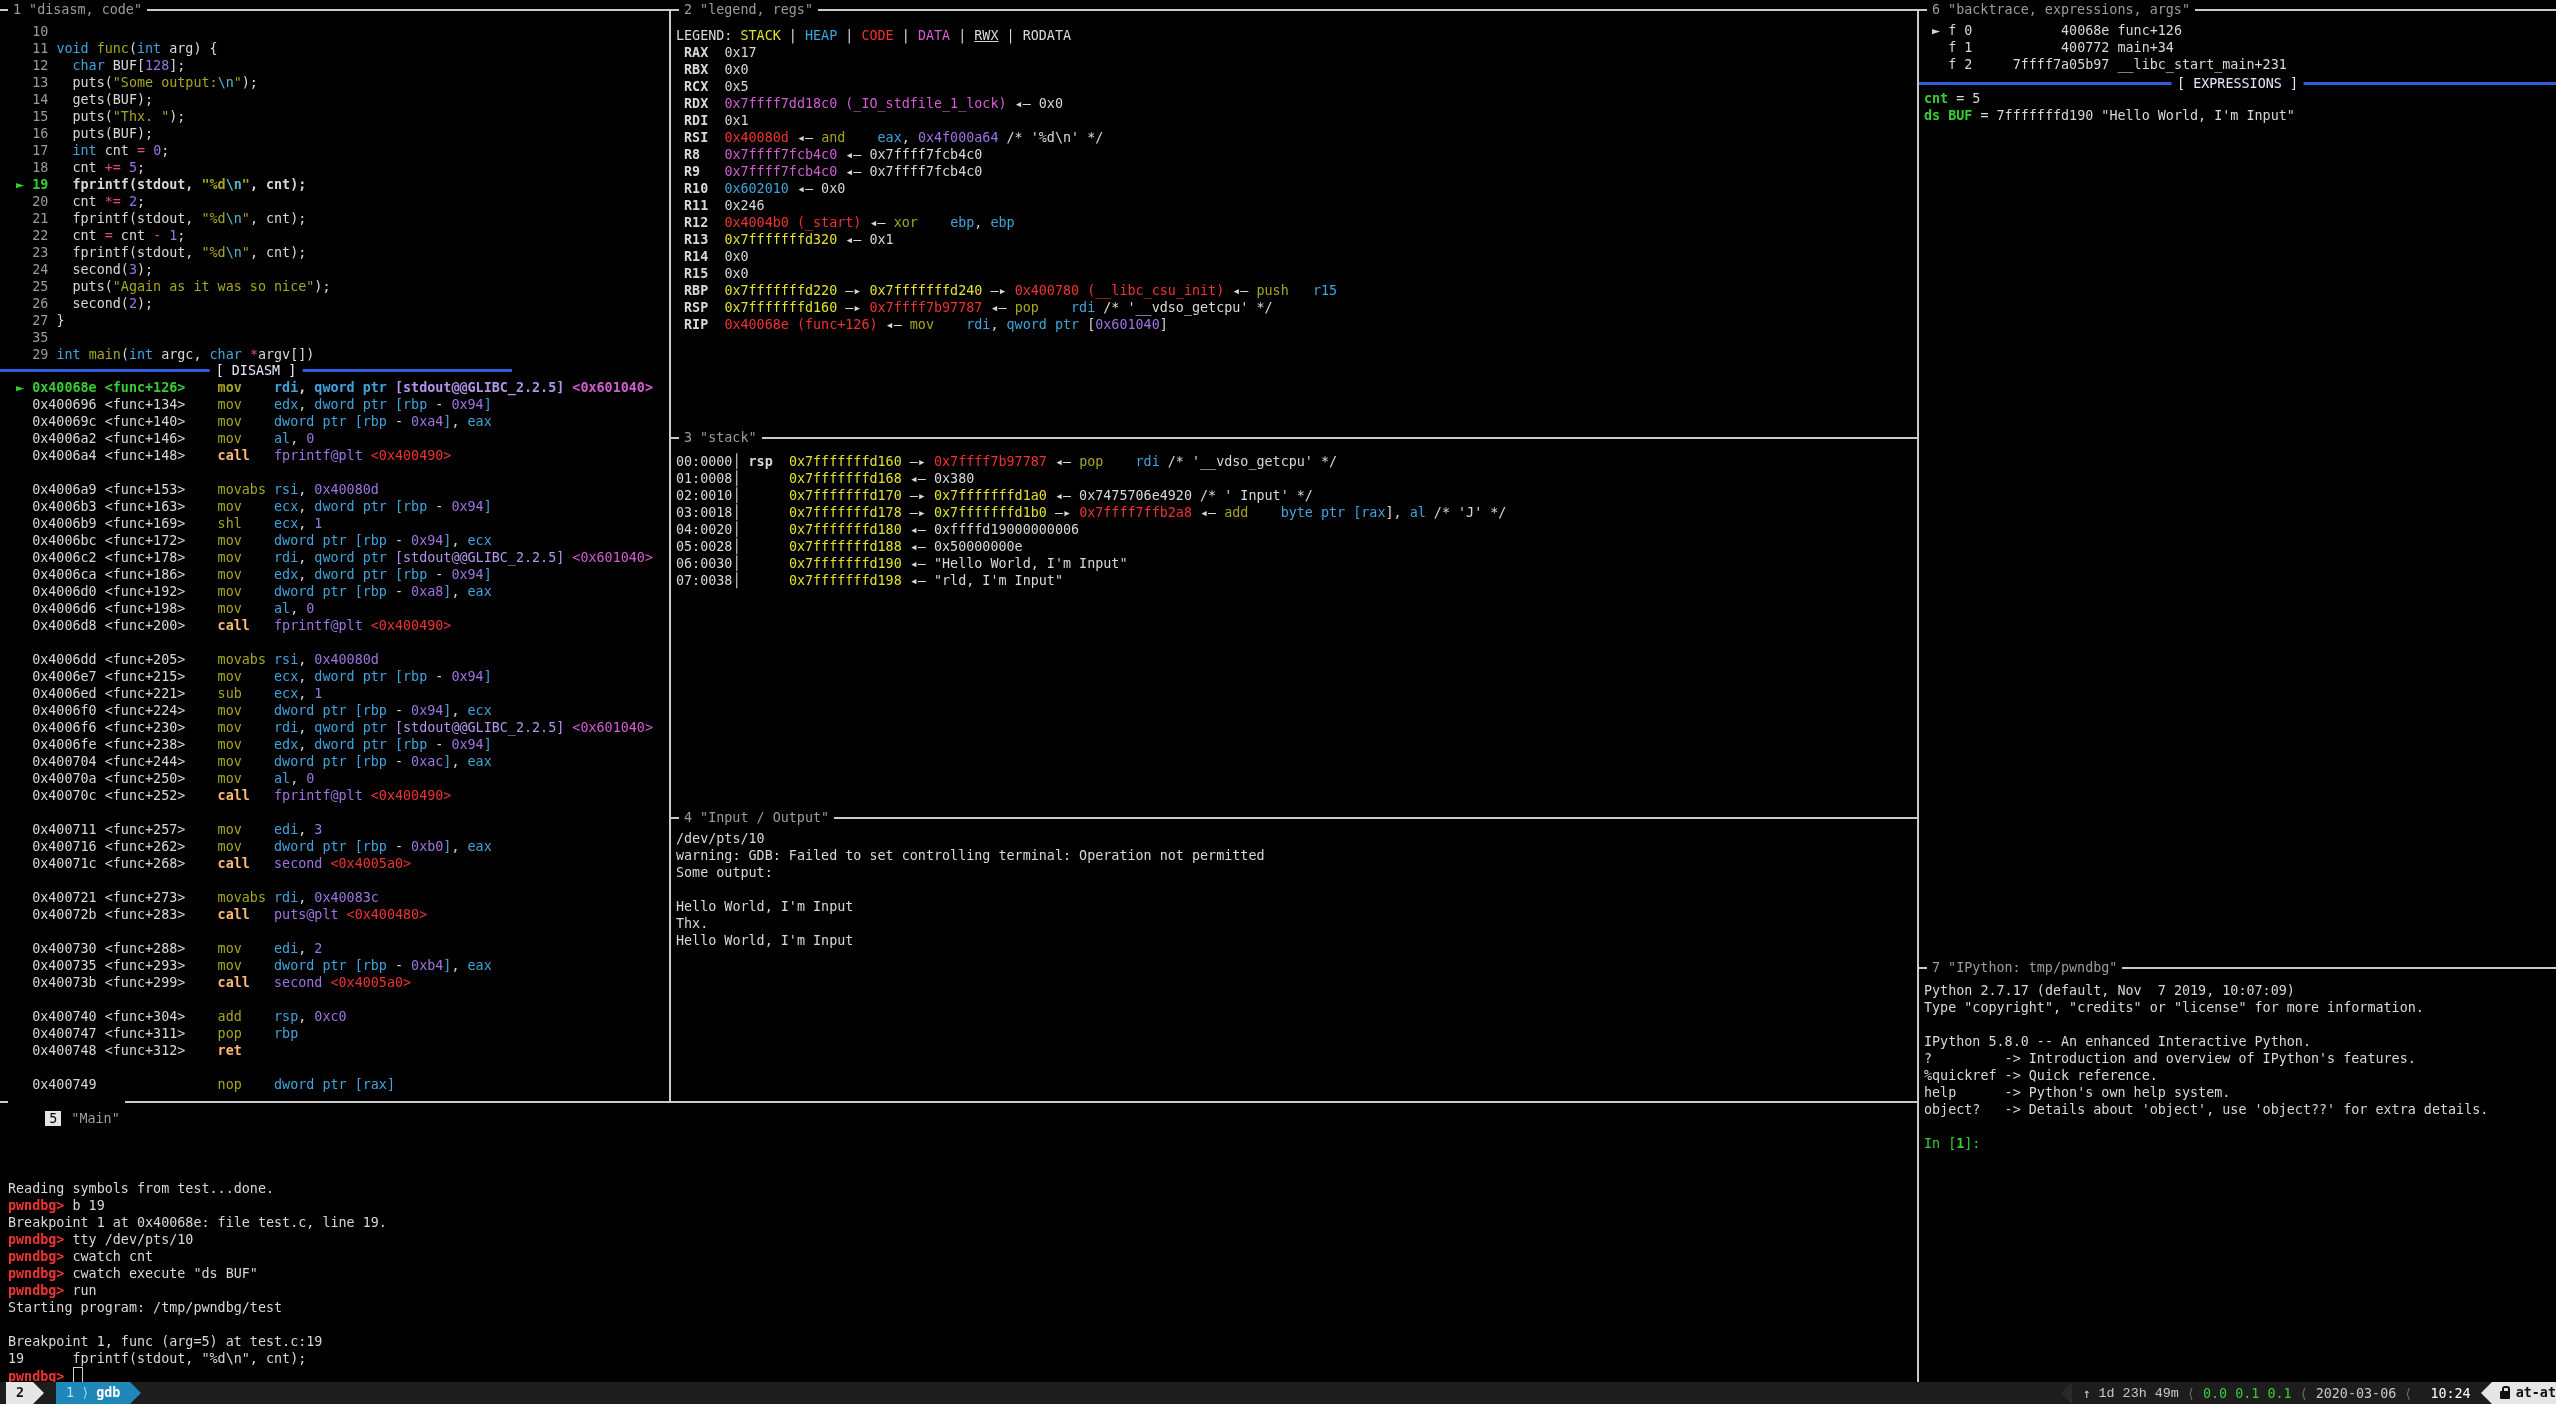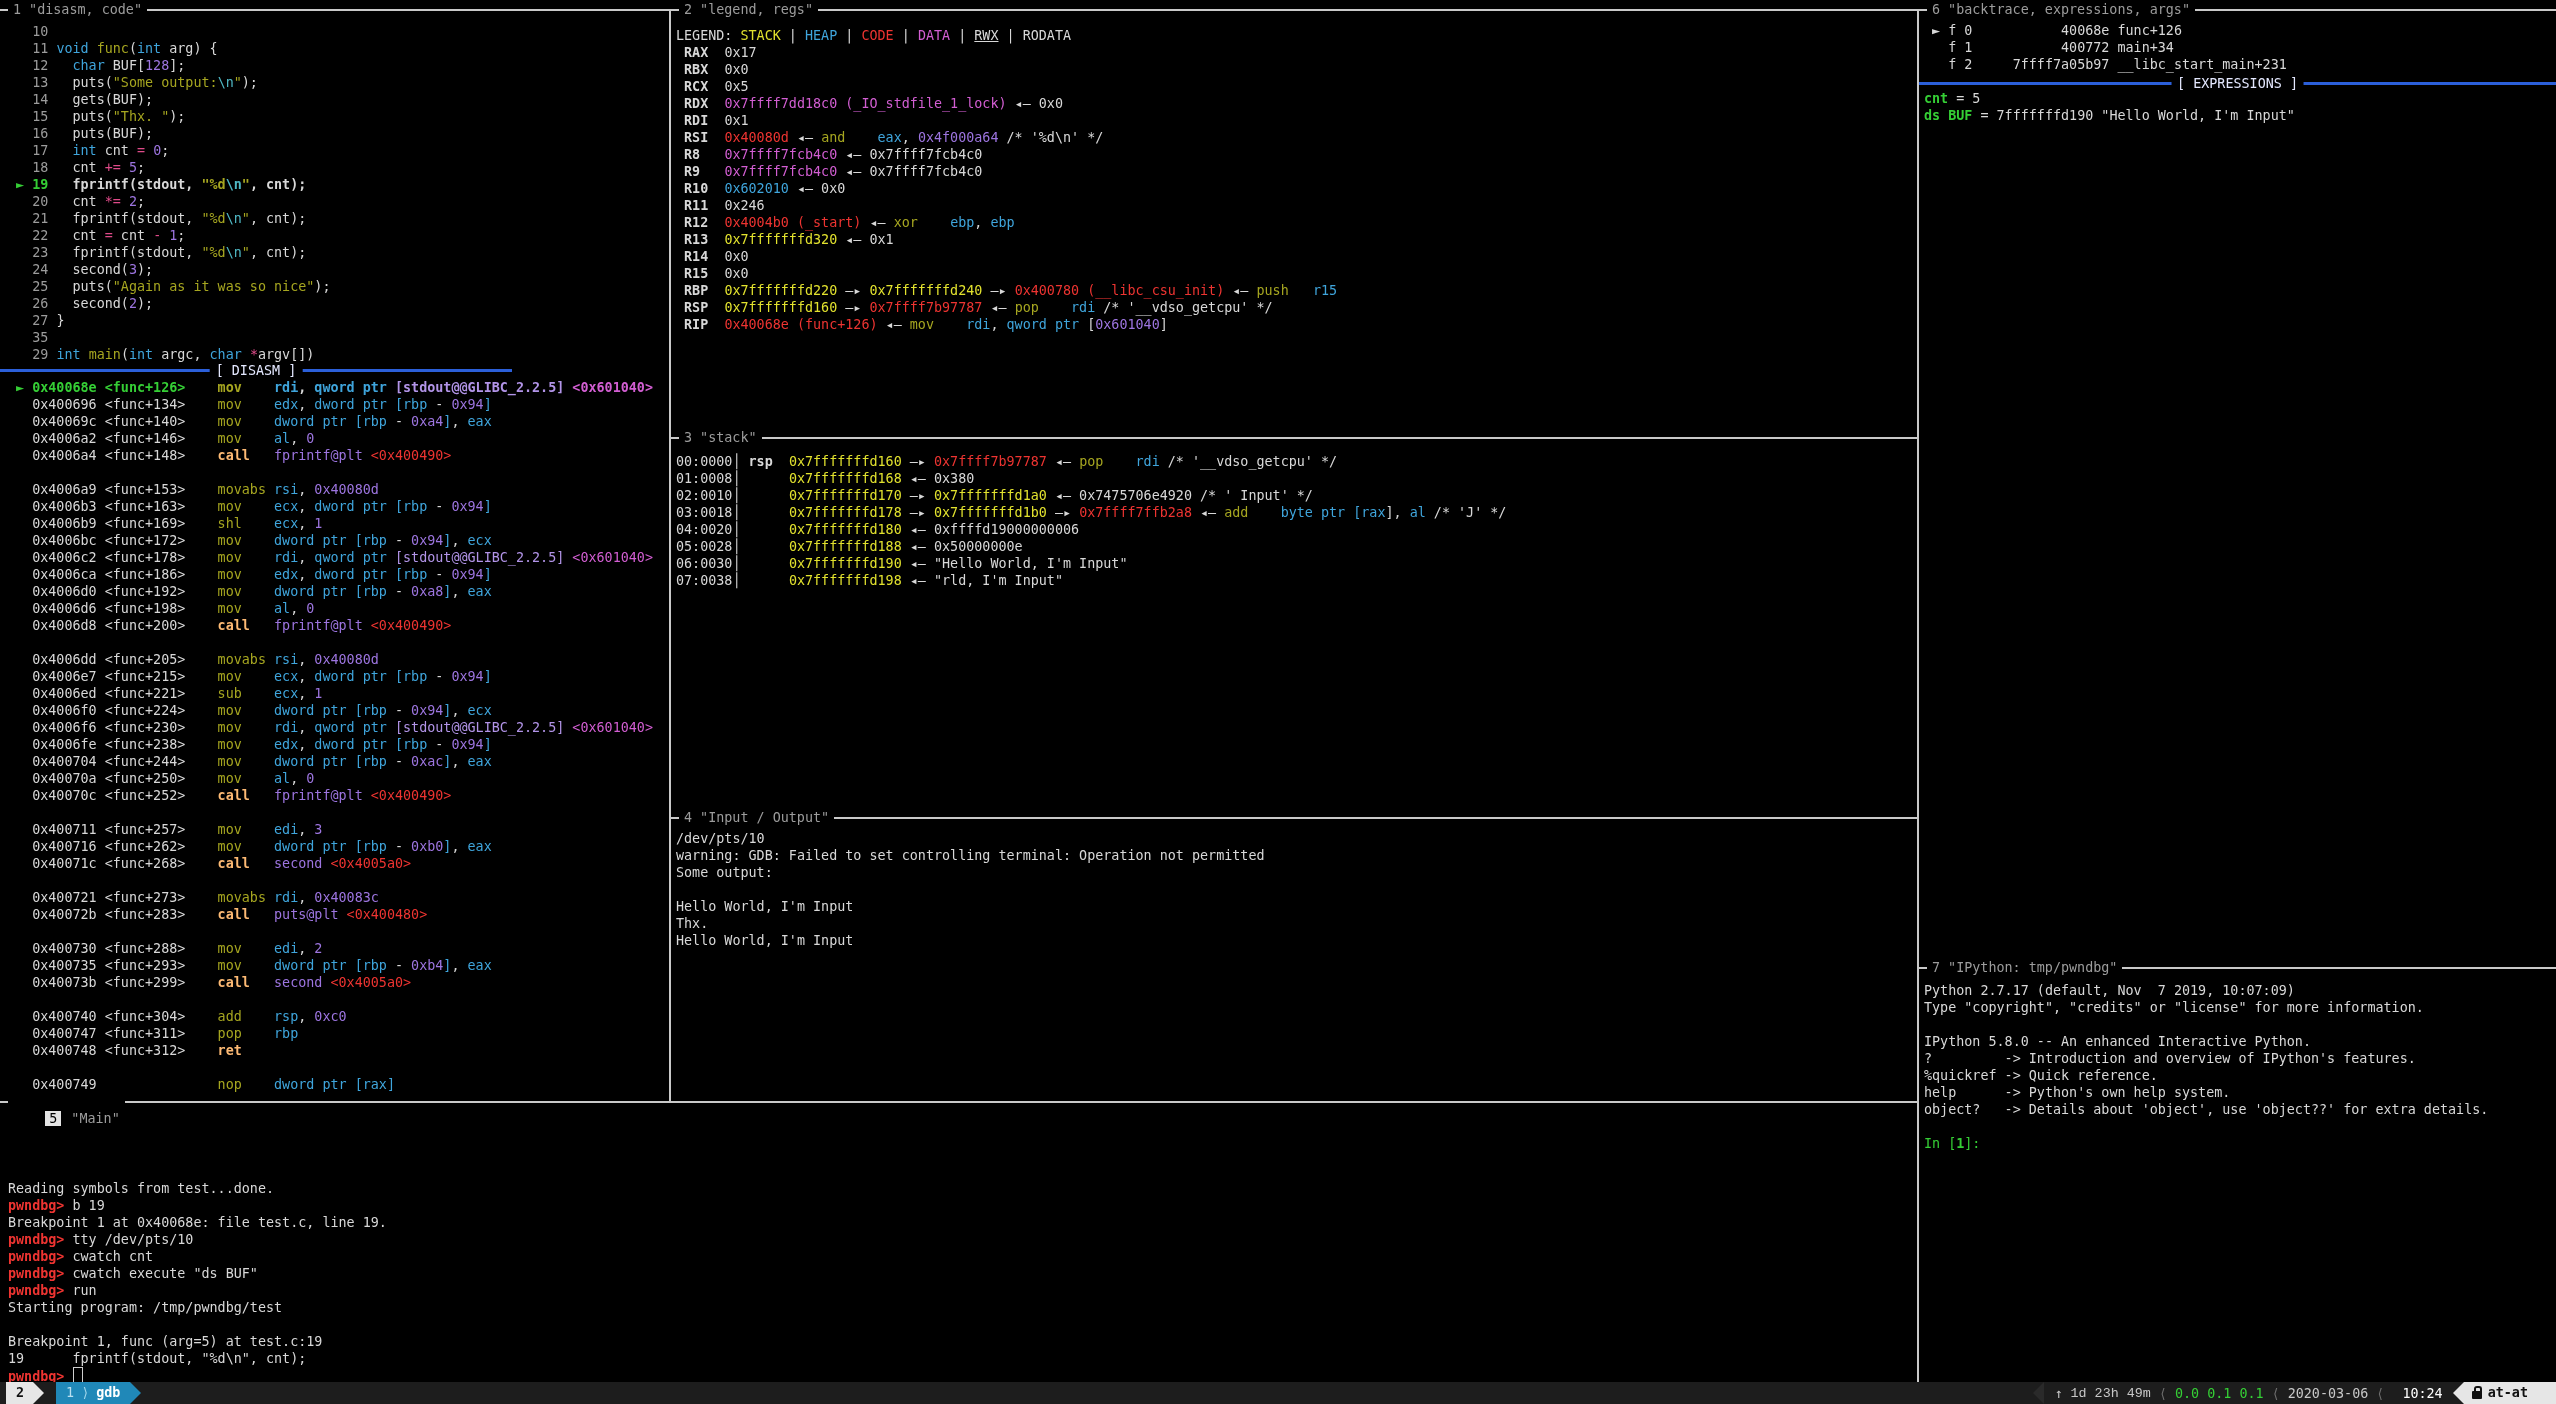--- a/index.html
+++ b/index.html
@@ -35,21 +35,21 @@
   .pl-l-white{width:0;height:0;border-top:11px solid transparent;border-bottom:11px solid transparent;border-right:11px solid #e6e6e6;}
   .pl-l-dark{width:0;height:0;border-top:11px solid transparent;border-bottom:11px solid transparent;border-right:11px solid #2a2a2a;}
   .win-index{color:#b8dff0;padding-right:7px;}
   .win-sep{color:#9fd6ea;padding-right:7px;}
   .win-name{color:#fff;font-weight:bold;padding-right:6px;}
   .sb-sep{color:#6e6e6e;padding:0 8px;}
   .sb-dim{color:#c8c8c8;}
   .sb-load{color:#35cf35;}
   .sb-time{color:#fff;font-weight:normal;margin-left:10px;}
   .seg-host{background:#e6e6e6;color:#111;font-weight:bold;height:22px;line-height:22px;
-    padding:0 28px 0 8px;display:flex;align-items:center;}
+    padding:0 0 0 8px;display:flex;align-items:center;}
   .lock{display:inline-block;position:relative;width:10px;height:8px;background:#111;border-radius:1px;margin:4px 6px 0 0;}
   .lock::before{content:"";position:absolute;left:2px;top:-5px;width:4px;height:5px;
     border:2px solid #111;border-bottom:none;border-radius:3px 3px 0 0;}
 </style>
 </head>
 <body>
 
 <div class="screen">
 
   <div class="pane" style="left:0;top:11px;width:669px;height:1090px;">

